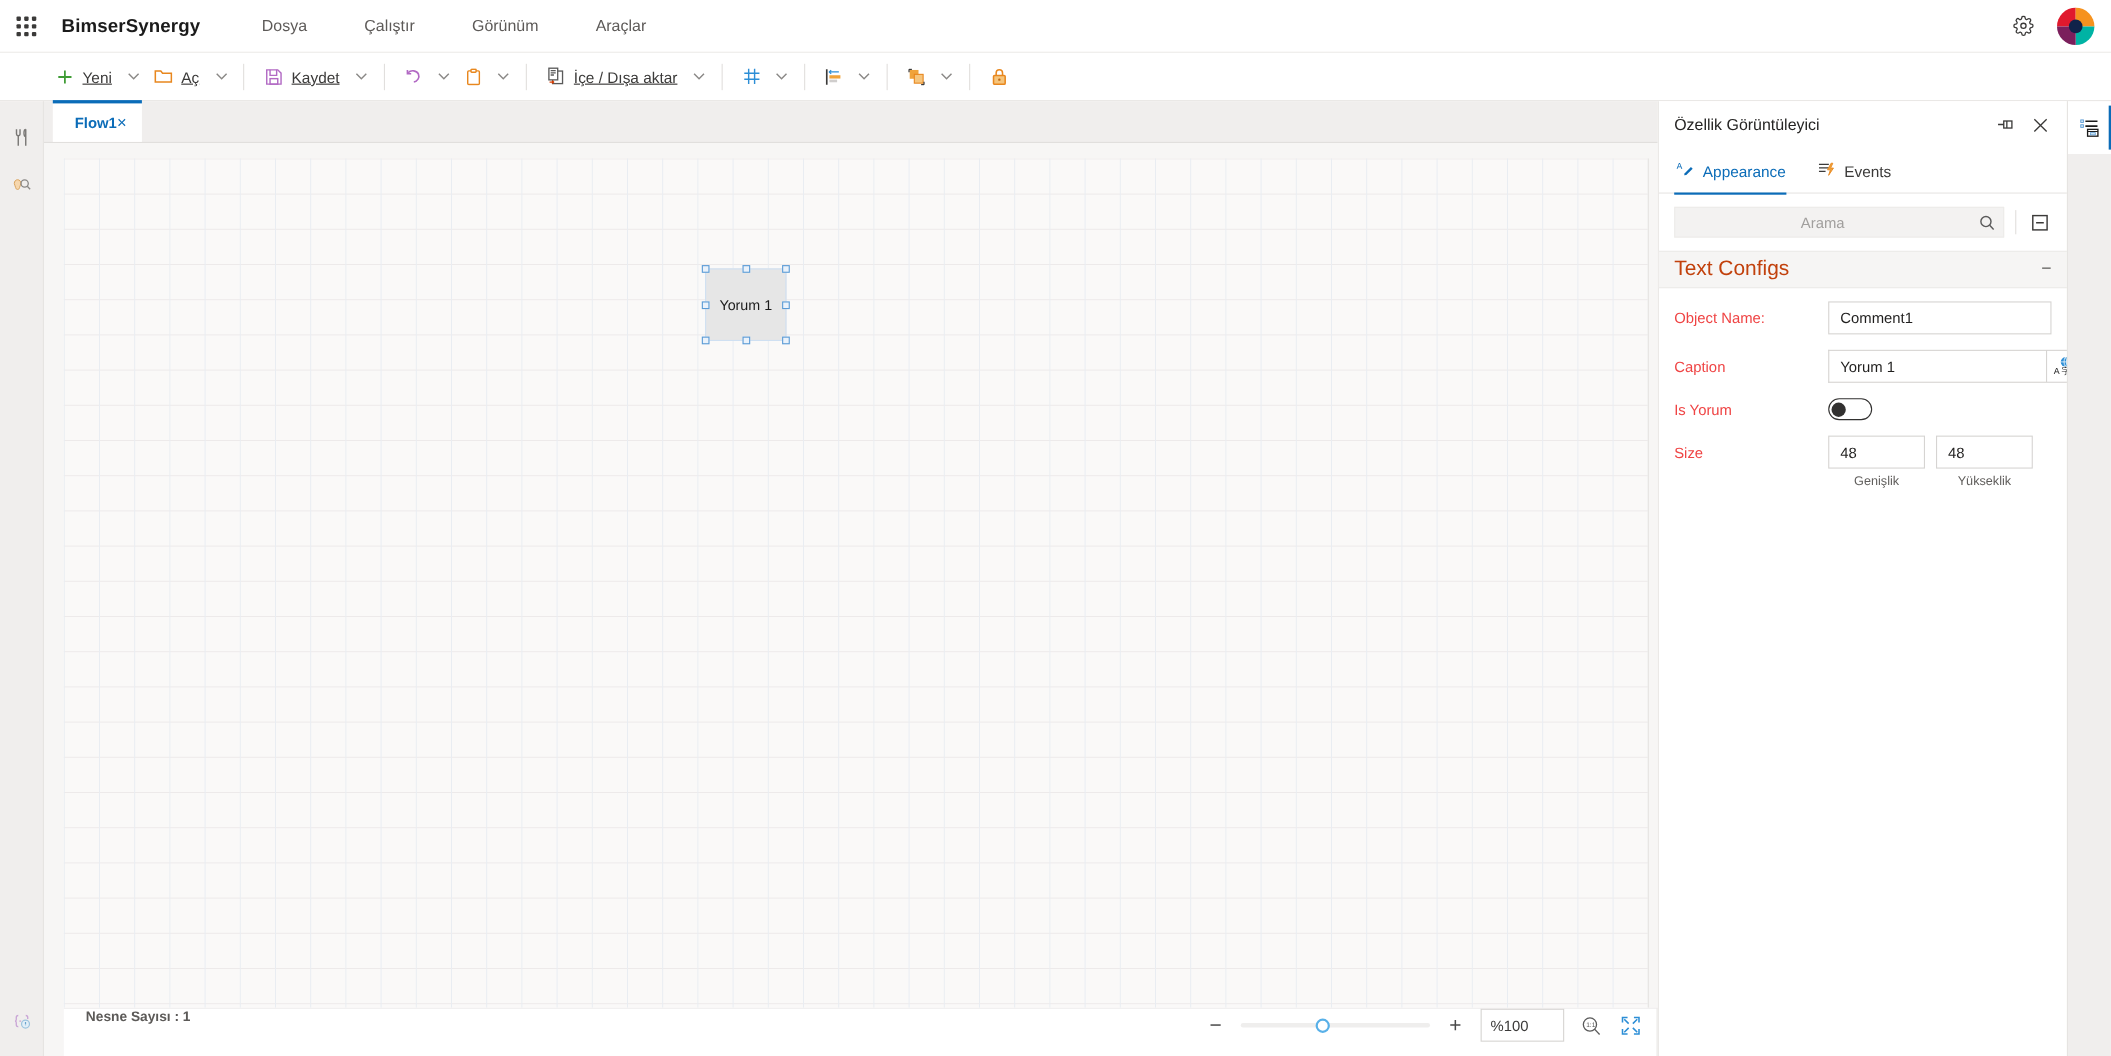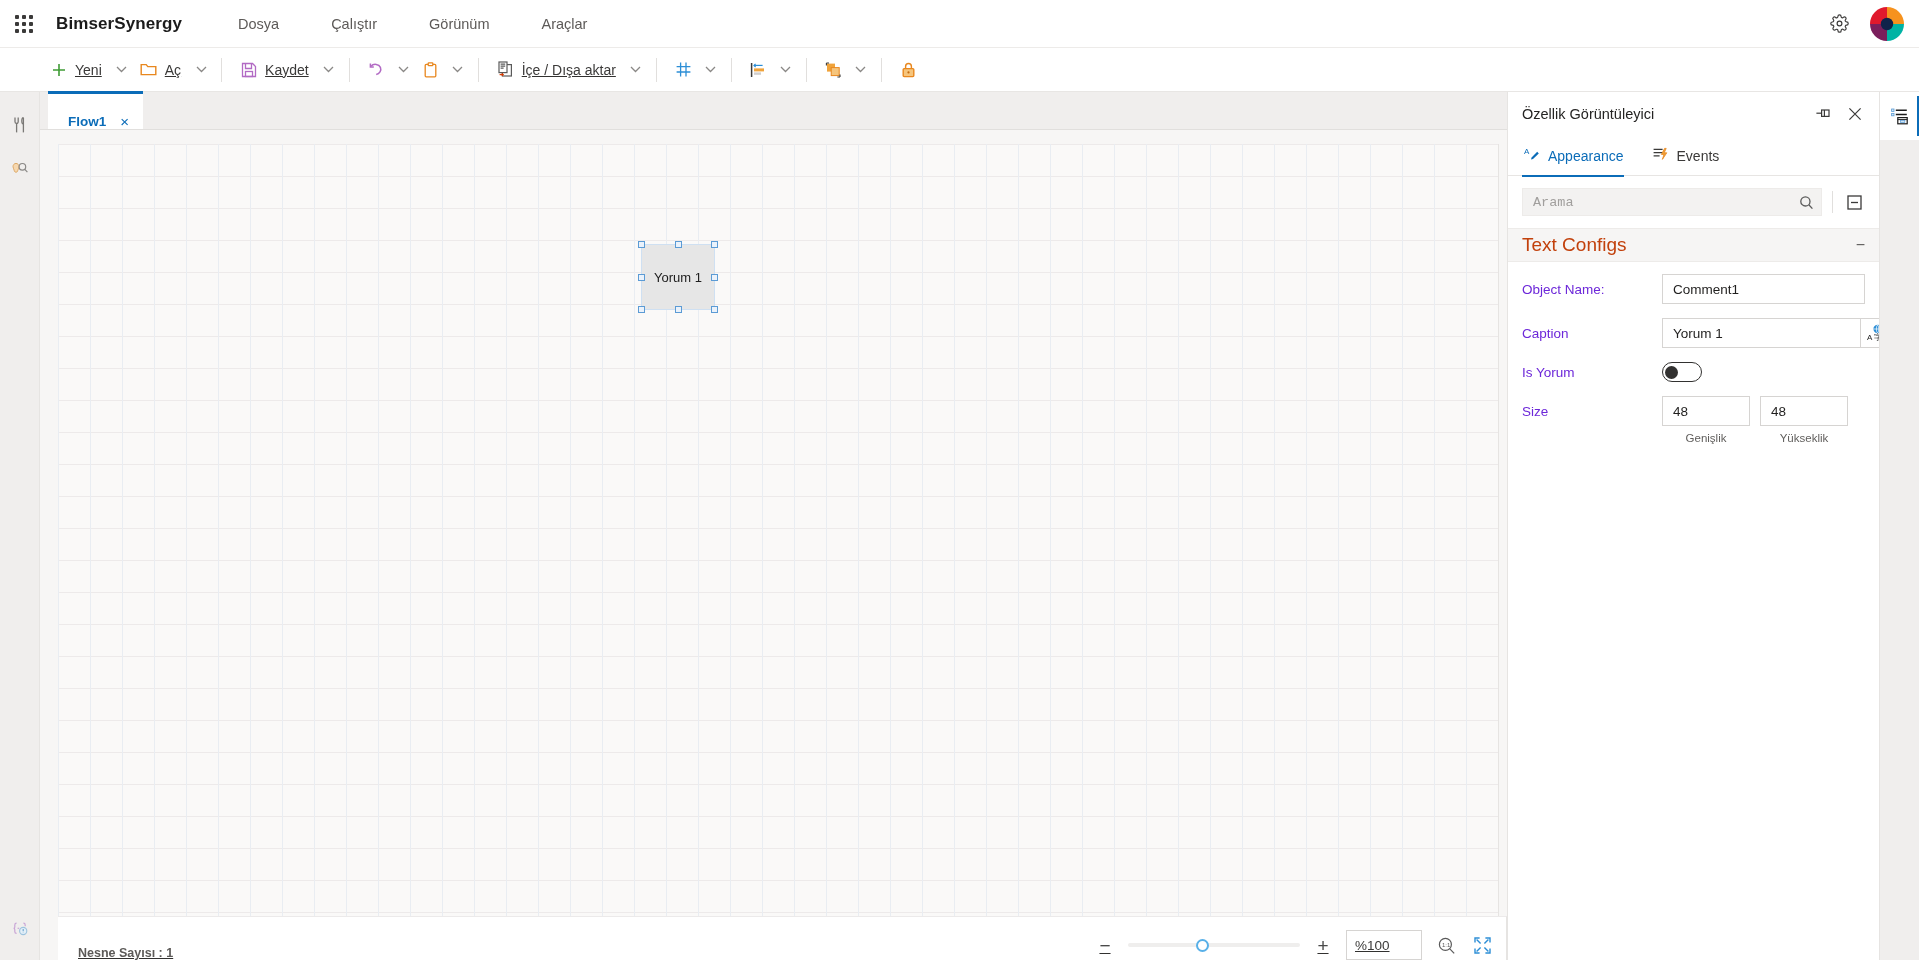--- a/index.html
+++ b/index.html
@@ -80,21 +80,21 @@
   .center { flex: 1; display: flex; flex-direction: column; min-width: 0; background: #f7f6f5; }
 
   .tabstrip {
     height: 38px; min-height: 38px; background: #f0eeed;
     display: flex; align-items: flex-end; padding-left: 8px;
     border-bottom: 1px solid #e1dfdd;
   }
   .tab {
     height: 38px; background: #ffffff;
     border-top: 3px solid #0b6cb8;
-    display: flex; align-items: flex-end; gap: 14px;
+    display: flex; align-items: center; 
     padding: 0 14px 0 20px; cursor: pointer;
     font-size: 13.5px; font-weight: 700; color: #0b6cb8;
     position: relative;
   }
   .tab-close { font-size: 15px; color: #0b6cb8; font-weight: 400; line-height: 1; cursor: pointer; }
 
   .canvas-wrap {
     flex: 1; position: relative; background: #f7f6f5;
     padding: 14px 8px 0 18px; min-height: 0;
   }
@@ -122,24 +122,23 @@
   }
   .h-nw{left:-4px;top:-4px;cursor:nwse-resize}.h-n{left:calc(50% - 3.5px);top:-4px;cursor:ns-resize}
   .h-ne{right:-4px;top:-4px;cursor:nesw-resize}.h-w{left:-4px;top:calc(50% - 3.5px);cursor:ew-resize}
   .h-e{right:-4px;top:calc(50% - 3.5px);cursor:ew-resize}.h-sw{left:-4px;bottom:-4px;cursor:nesw-resize}
   .h-s{left:calc(50% - 3.5px);bottom:-4px;cursor:ns-resize}.h-se{right:-4px;bottom:-4px;cursor:nwse-resize}
 
   
   .statusbar {
     height: 44px; min-height: 44px; background: #ffffff;
     border-top: 1px solid #eceaea;
-    display: flex; align-items: flex-end;
+    display: flex; align-items: flex-start;
     padding: 0 12px 0 20px; margin-left: 18px;
     border-right: 1px solid #e6e4e2;
-    text-decoration: underline;
   }
   .obj-count { font-size: 12.5px; font-weight: 700; color: #5c5a58; }
   .zoom-area { margin-left: auto; display: flex; align-items: center; gap: 12px; }
   .zbtn { width: 22px; height: 22px; display:flex; align-items:center; justify-content:center; cursor: pointer; color:#4a4a4a; font-size: 19px; line-height:1; }
   .slider { position: relative; width: 172px; height: 20px; display: flex; align-items: center; cursor: pointer; }
   .slider-track { position:absolute; left:0; right:0; height: 4px; background:#efeeed; border-radius:2px; }
   .slider-thumb { position:absolute; left: 68px; width: 13px; height: 13px; border-radius: 50%; background:#ffffff; border: 2px solid #58b0e8; }
   .zoom-input {
     width: 76px; height: 30px; border: 1px solid #d6d4d2; background:#fff;
     font-size: 13.5px; color: #3b3a39; padding: 0 8px; font-family: "Liberation Sans", sans-serif;
@@ -165,37 +164,37 @@
     padding: 0 12px 0 2px; margin-right: 14px; cursor: pointer;
     font-size: 14px; color: #3b3a39; position: relative;
   }
   .pp-tab.active { color: #0b6cb8; }
   .pp-tab.active::after { content:""; position:absolute; left:0; right:12px; bottom:-1px; height:2px; background:#0b6cb8; }
 
   .pp-search-row { display:flex; align-items:center; padding: 12px 14px; gap: 0; }
   .search-box { flex: 1; display:flex; align-items:center; height: 28px; background:#f3f2f1; border: 1px solid #edebe9; }
   .search-box input {
     flex:1; border:none; background:transparent; outline:none; height:26px;
-    padding: 0 10px; font-size: 13.5px; color:#323130; font-family:Liberation Mono, monospace;
+    padding: 0 10px; font-size: 13.5px; color:#323130; font-family:Liberation Sans, sans-serif;text-align:center;
   }
   .search-box input::placeholder { color:#a19f9d; }
   .search-go { width: 30px; height: 26px; display:flex; align-items:center; justify-content:center; cursor:pointer; }
   .pp-vsep { width:1px; height:22px; background:#e1dfdd; margin: 0 10px; }
   .pp-collapse-all { width: 22px; height: 22px; display:flex; align-items:center; justify-content:center; cursor:pointer; }
 
   .section-head {
     height: 34px; background: #f6f5f4; border-top:1px solid #edebe9; border-bottom:1px solid #edebe9;
     display:flex; align-items:center; padding: 0 14px; cursor:pointer;
   }
   .section-title { font-size: 19px; color: #c2410c; text-align: center; }
   .section-toggle { margin-left:auto; font-size: 16px; color:#605e5c; line-height:1; }
 
   .form { padding: 12px 14px 0 14px; }
   .frow { display:flex; align-items:center; margin-bottom: 14px; }
-  .flabel { width: 140px; font-size: 13.5px; color: #6d28d9; flex: 0 0 140px; }
+  .flabel { width: 140px; font-size: 13.5px; color: #ef4444; flex: 0 0 140px; }
   .finput {
     flex: 1; height: 30px; border: 1px solid #d6d4d2; background: #fff;
     font-size: 13.5px; color: #201f1e; padding: 0 10px; outline: none;
     font-family: "Liberation Sans", sans-serif;
   }
   .input-with-btn { flex:1; display:flex; }
   .input-with-btn .finput { flex:1; border-right: none; }
   .translate-btn {
     width: 30px; height: 30px; border: 1px solid #d6d4d2; background:#fff;
     display:flex; align-items:center; justify-content:center; cursor:pointer;

